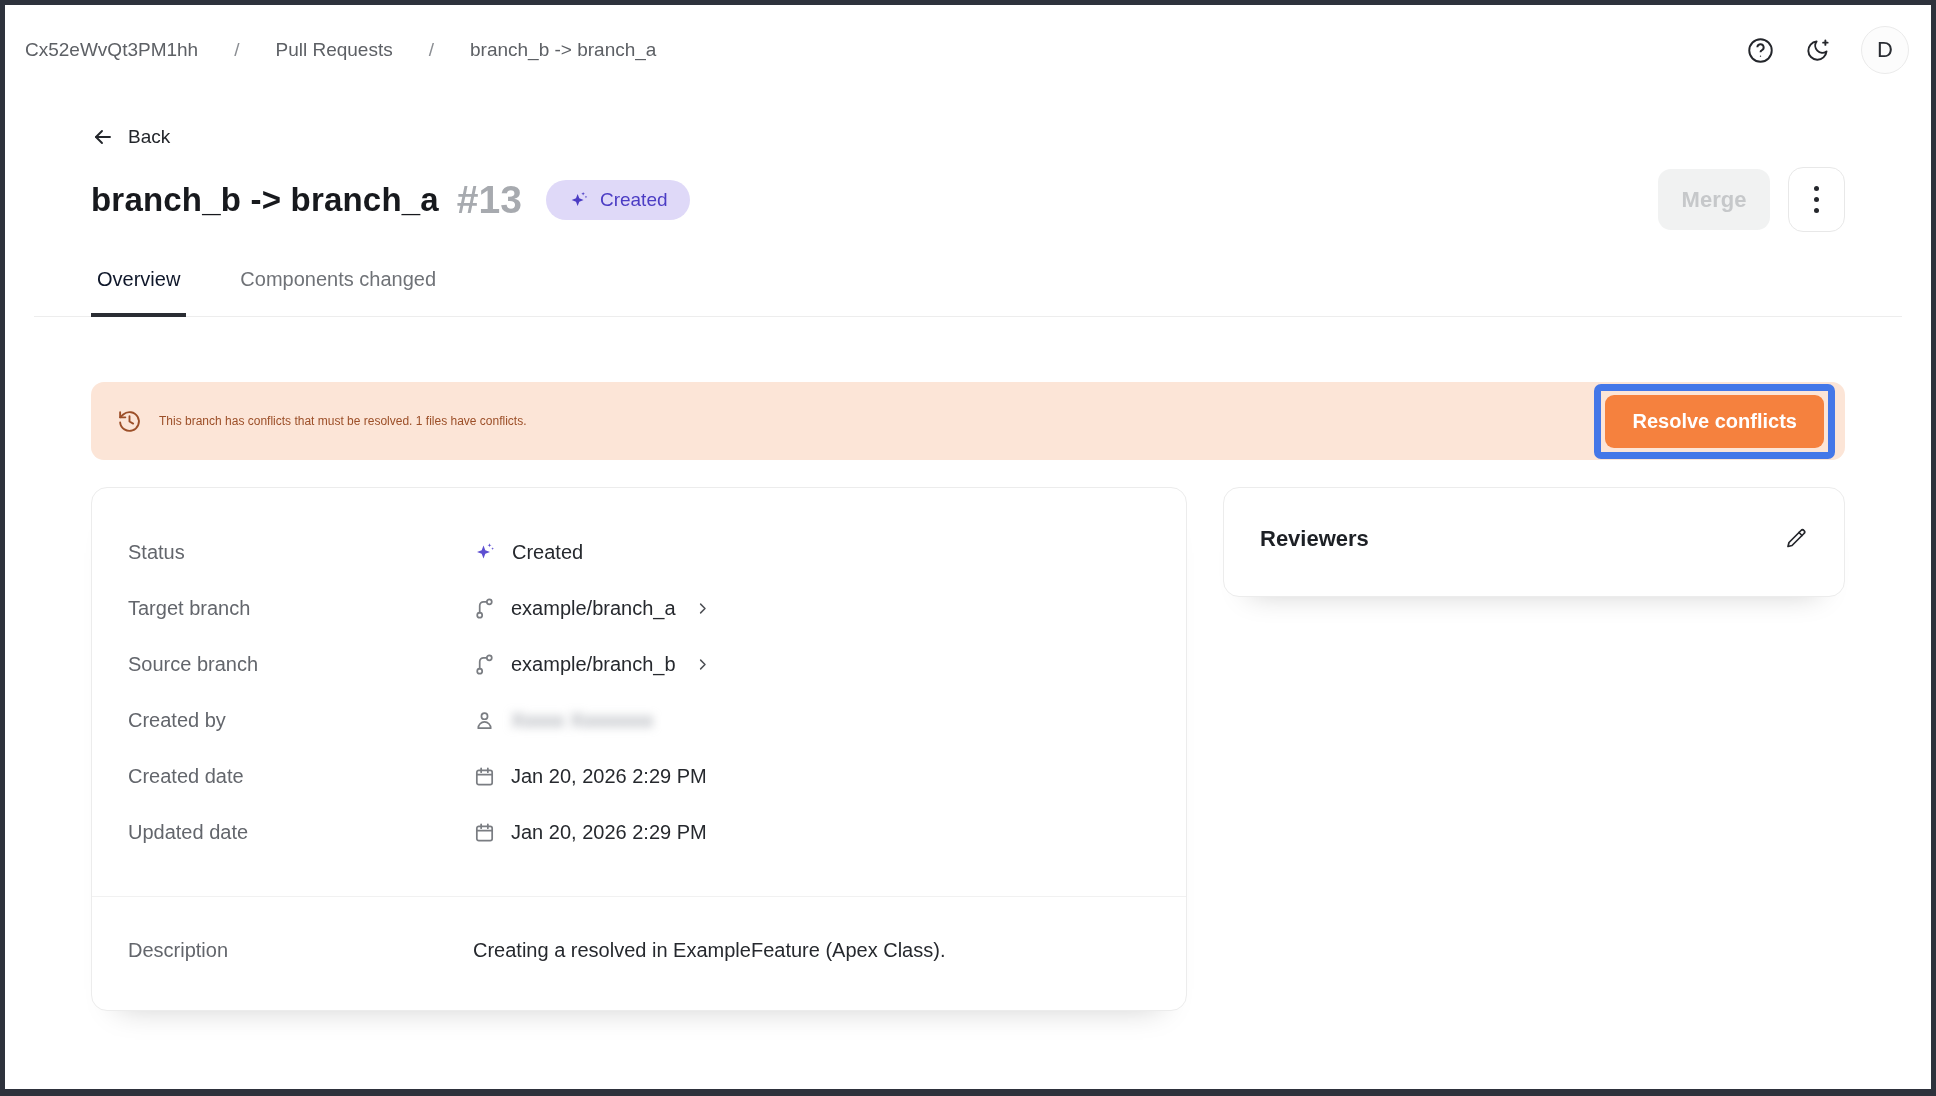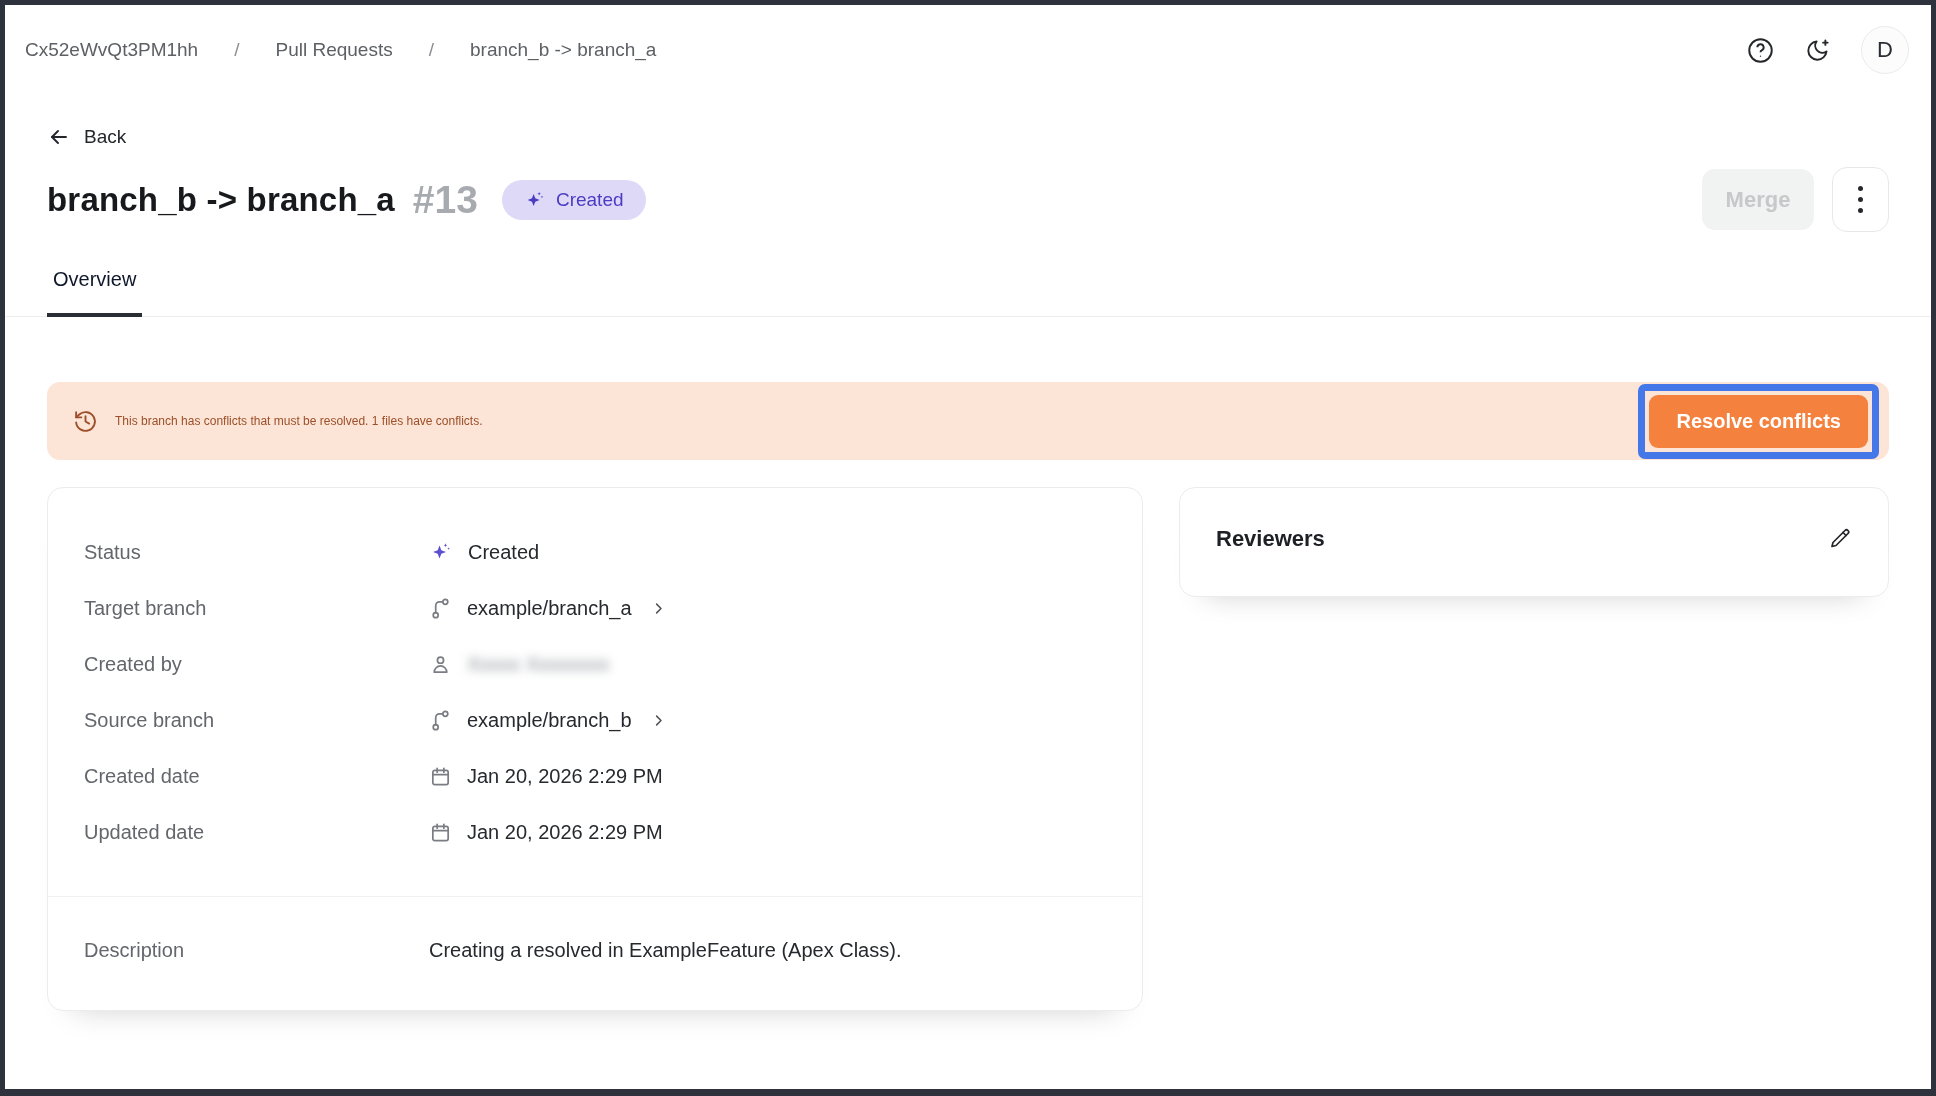--- a/index.html
+++ b/index.html
@@ -26,21 +26,21 @@
   .topbar-right { display: flex; align-items: center; gap: 30px; }
   .icon-btn { background: none; border: none; cursor: pointer; display: flex; align-items: center; color: #24262b; padding: 0; }
   .avatar {
     width: 48px; height: 48px; border-radius: 50%;
     background: #fcfcfc; border: 1px solid #ebebeb;
     display: flex; align-items: center; justify-content: center;
     font-size: 22px; font-weight: 500; color: #2a2d33; cursor: pointer;
   }
 
   
-  .content { padding: 0 42px; }
+  .content { padding: 0 86px; }
   .back-row { margin-top: 30px; display: inline-flex; align-items: center; gap: 13px; cursor: pointer; color: #23262b; font-size: 19px; font-weight: 500; }
   .title-row { margin-top: 14px; display: flex; align-items: center; justify-content: space-between; }
   .title-left { display: flex; align-items: center; gap: 18px; }
   h1 { font-size: 33px; font-weight: 600; color: #17191d; letter-spacing: .2px; }
   .pr-number { color: #a7aaaf; font-weight: 600; font-size: 39px; }
   .status-badge {
     display: inline-flex; align-items: center; gap: 10px;
     background: #dfd9f8; color: #4b3cc4;
     border-radius: 999px; padding: 9px 22px;
     font-size: 19px; font-weight: 500; margin-left: 6px;
@@ -179,20 +179,21 @@
             <span class="dot"></span>
               <span class="dot"></span>
               <span class="dot"></span>
           </span>
         </button>
       </div>
     </div>
 
     <div class="tabs">
       <div class="tab active">Overview</div>
+      <div class="tab">Components changed</div>
     </div>
 
     
     <div class="banner">
       <div class="banner-left">
         <span>
           <svg width="25" height="25" viewBox="0 0 24 24" fill="none" stroke="#9c4f28" stroke-width="1.8" stroke-linecap="round" stroke-linejoin="round">
             <path d="M3 3v5h5"></path>
             <path d="M3.05 13A9 9 0 1 0 6 5.3L3 8"></path>
             <path d="M12 7v5l3.5 2"></path>
@@ -238,48 +239,48 @@
               <span>example/branch_a</span>
               <span class="chev">
                 <svg width="15" height="15" viewBox="0 0 24 24" fill="none" stroke="#4d5055" stroke-width="2.4" stroke-linecap="round" stroke-linejoin="round">
                     <path d="M9 5l7 7-7 7"></path>
                   </svg>
               </span>
             </div>
           </div>
 
           <div class="detail-row">
-            <div class="detail-label">Created by</div>
-            <div class="detail-value">
-              <span>
-                <svg width="23" height="23" viewBox="0 0 24 24" fill="none" stroke="#7a7d82" stroke-width="1.8" stroke-linecap="round" stroke-linejoin="round">
-                  <circle cx="12" cy="7.5" r="3.2"></circle>
-                  <path d="M5.5 20a6.5 6.5 0 0 1 13 0z"></path>
-                </svg>
-              </span>
-              <span class="blurred">Xxxxx Xxxxxxxx</span>
-            </div>
-          </div>
-
-          <div class="detail-row">
             <div class="detail-label">Source branch</div>
             <div class="detail-value">
               <span>
                 <svg width="23" height="23" viewBox="0 0 24 24" fill="none" stroke="#7a7d82" stroke-width="1.8" stroke-linecap="round" stroke-linejoin="round">
                   <circle cx="17" cy="5" r="2.6"></circle>
                   <circle cx="7" cy="19" r="2.6"></circle>
                   <path d="M7 16.4V9a4 4 0 0 1 4-4h3.2"></path>
                 </svg>
               </span>
               <span>example/branch_b</span>
               <span class="chev">
                 <svg width="15" height="15" viewBox="0 0 24 24" fill="none" stroke="#4d5055" stroke-width="2.4" stroke-linecap="round" stroke-linejoin="round">
                     <path d="M9 5l7 7-7 7"></path>
                   </svg>
               </span>
+            </div>
+          </div>
+
+          <div class="detail-row">
+            <div class="detail-label">Created by</div>
+            <div class="detail-value">
+              <span>
+                <svg width="23" height="23" viewBox="0 0 24 24" fill="none" stroke="#7a7d82" stroke-width="1.8" stroke-linecap="round" stroke-linejoin="round">
+                  <circle cx="12" cy="7.5" r="3.2"></circle>
+                  <path d="M5.5 20a6.5 6.5 0 0 1 13 0z"></path>
+                </svg>
+              </span>
+              <span class="blurred">Xxxxx Xxxxxxxx</span>
             </div>
           </div>
 
           <div class="detail-row">
             <div class="detail-label">Created date</div>
             <div class="detail-value">
               <span>
                 <svg width="23" height="23" viewBox="0 0 24 24" fill="none" stroke="#7a7d82" stroke-width="1.8" stroke-linecap="round" stroke-linejoin="round">
                   <rect x="4" y="5.5" width="16" height="15" rx="2"></rect>
                   <path d="M8.5 3.5v4M15.5 3.5v4M4 10h16"></path>

